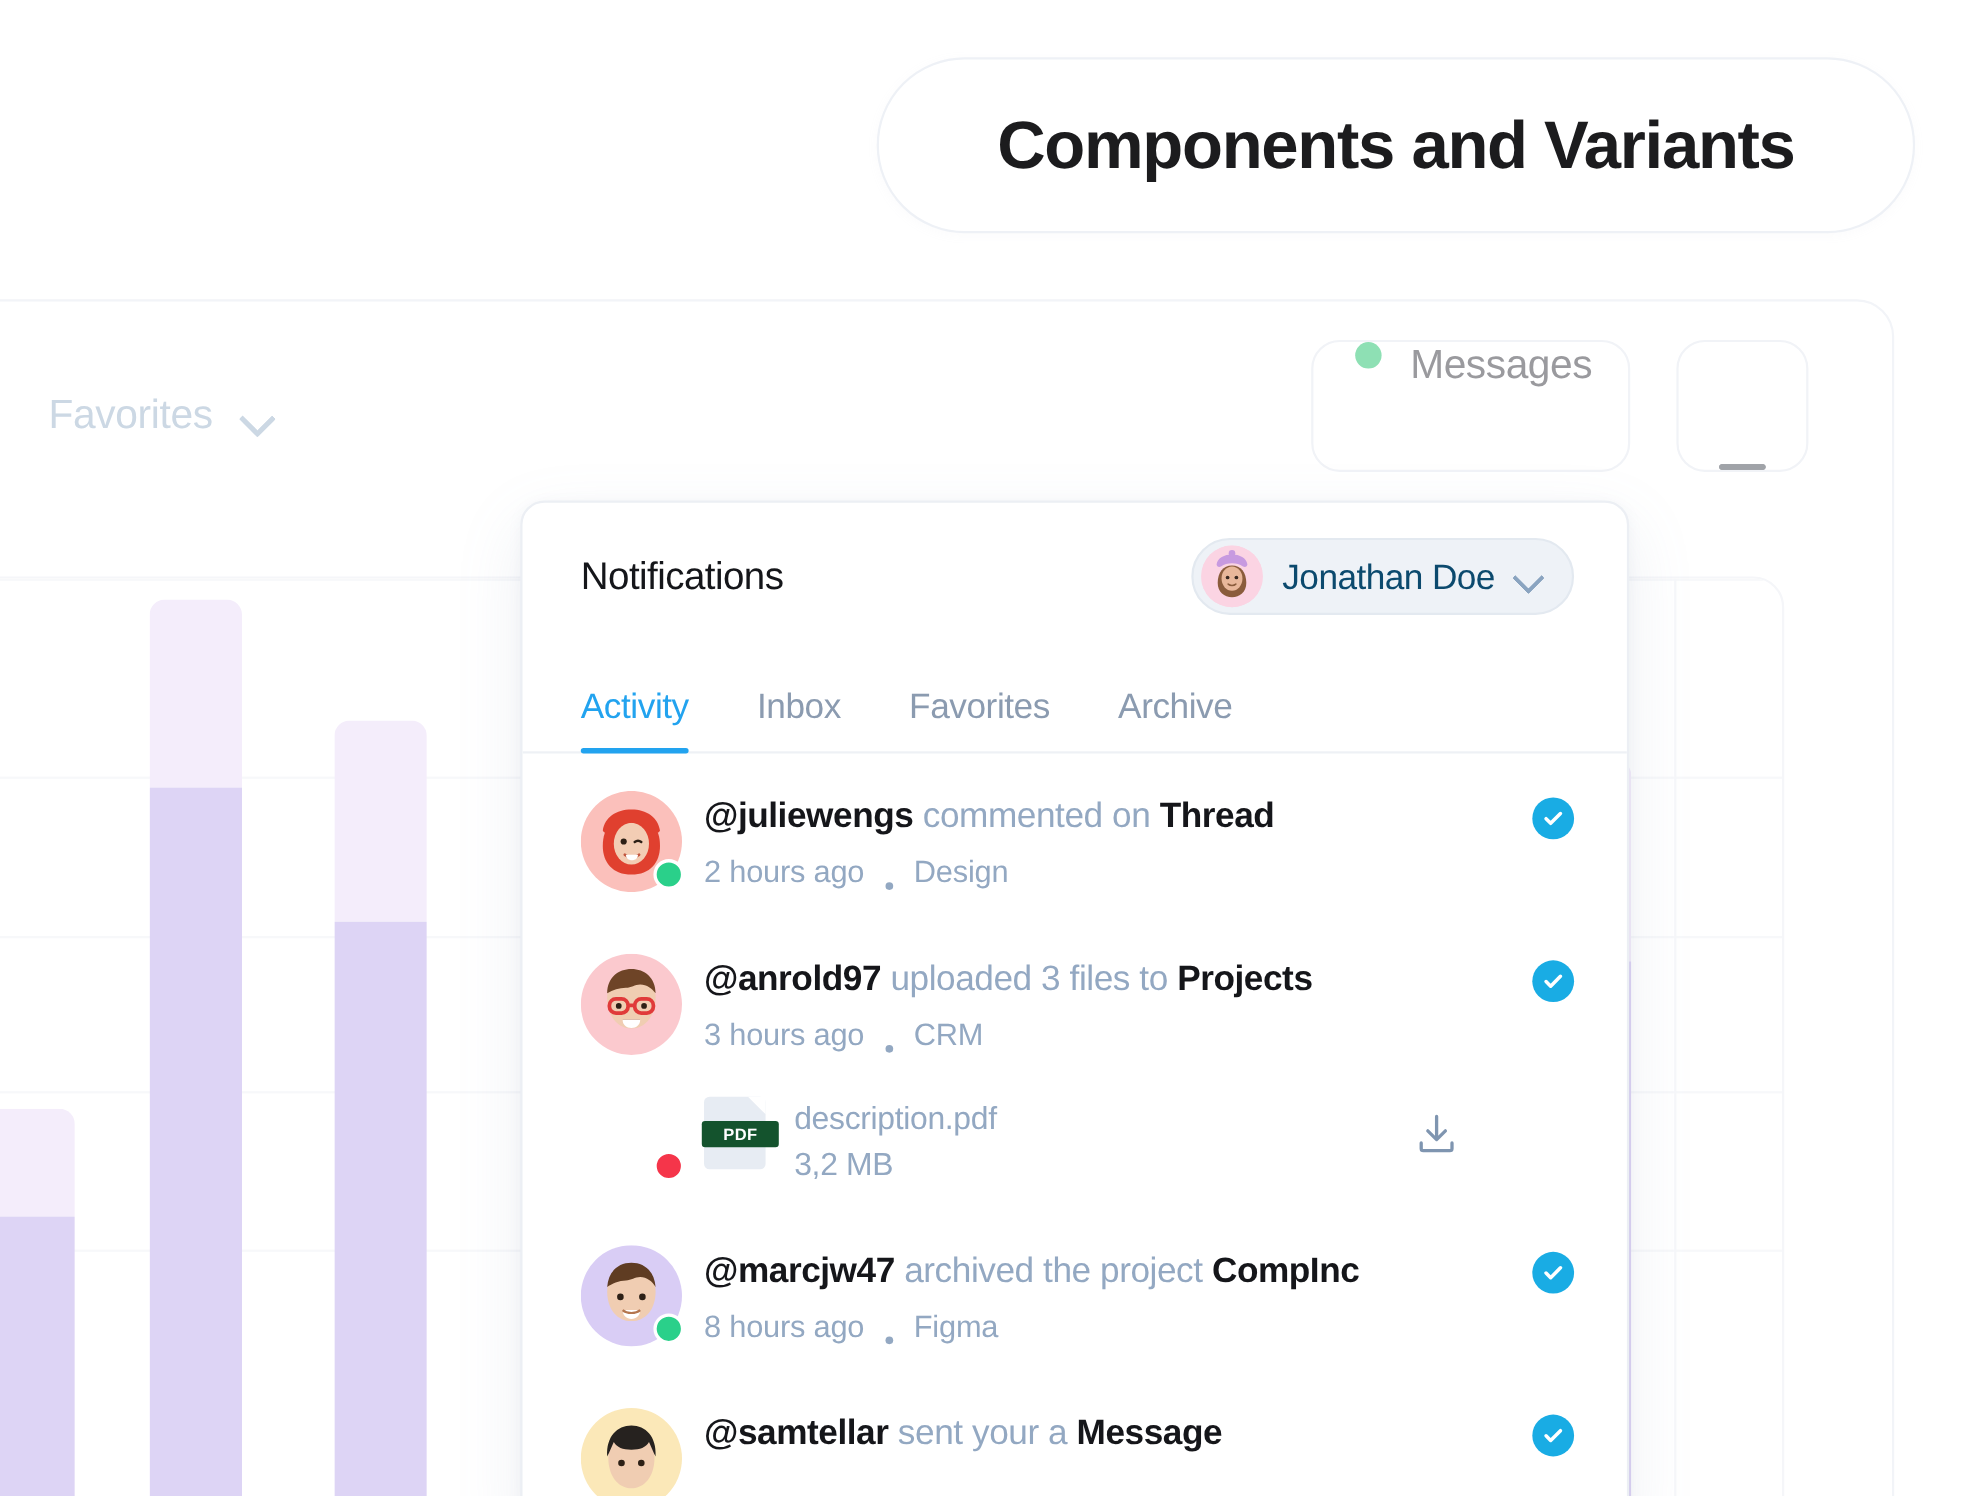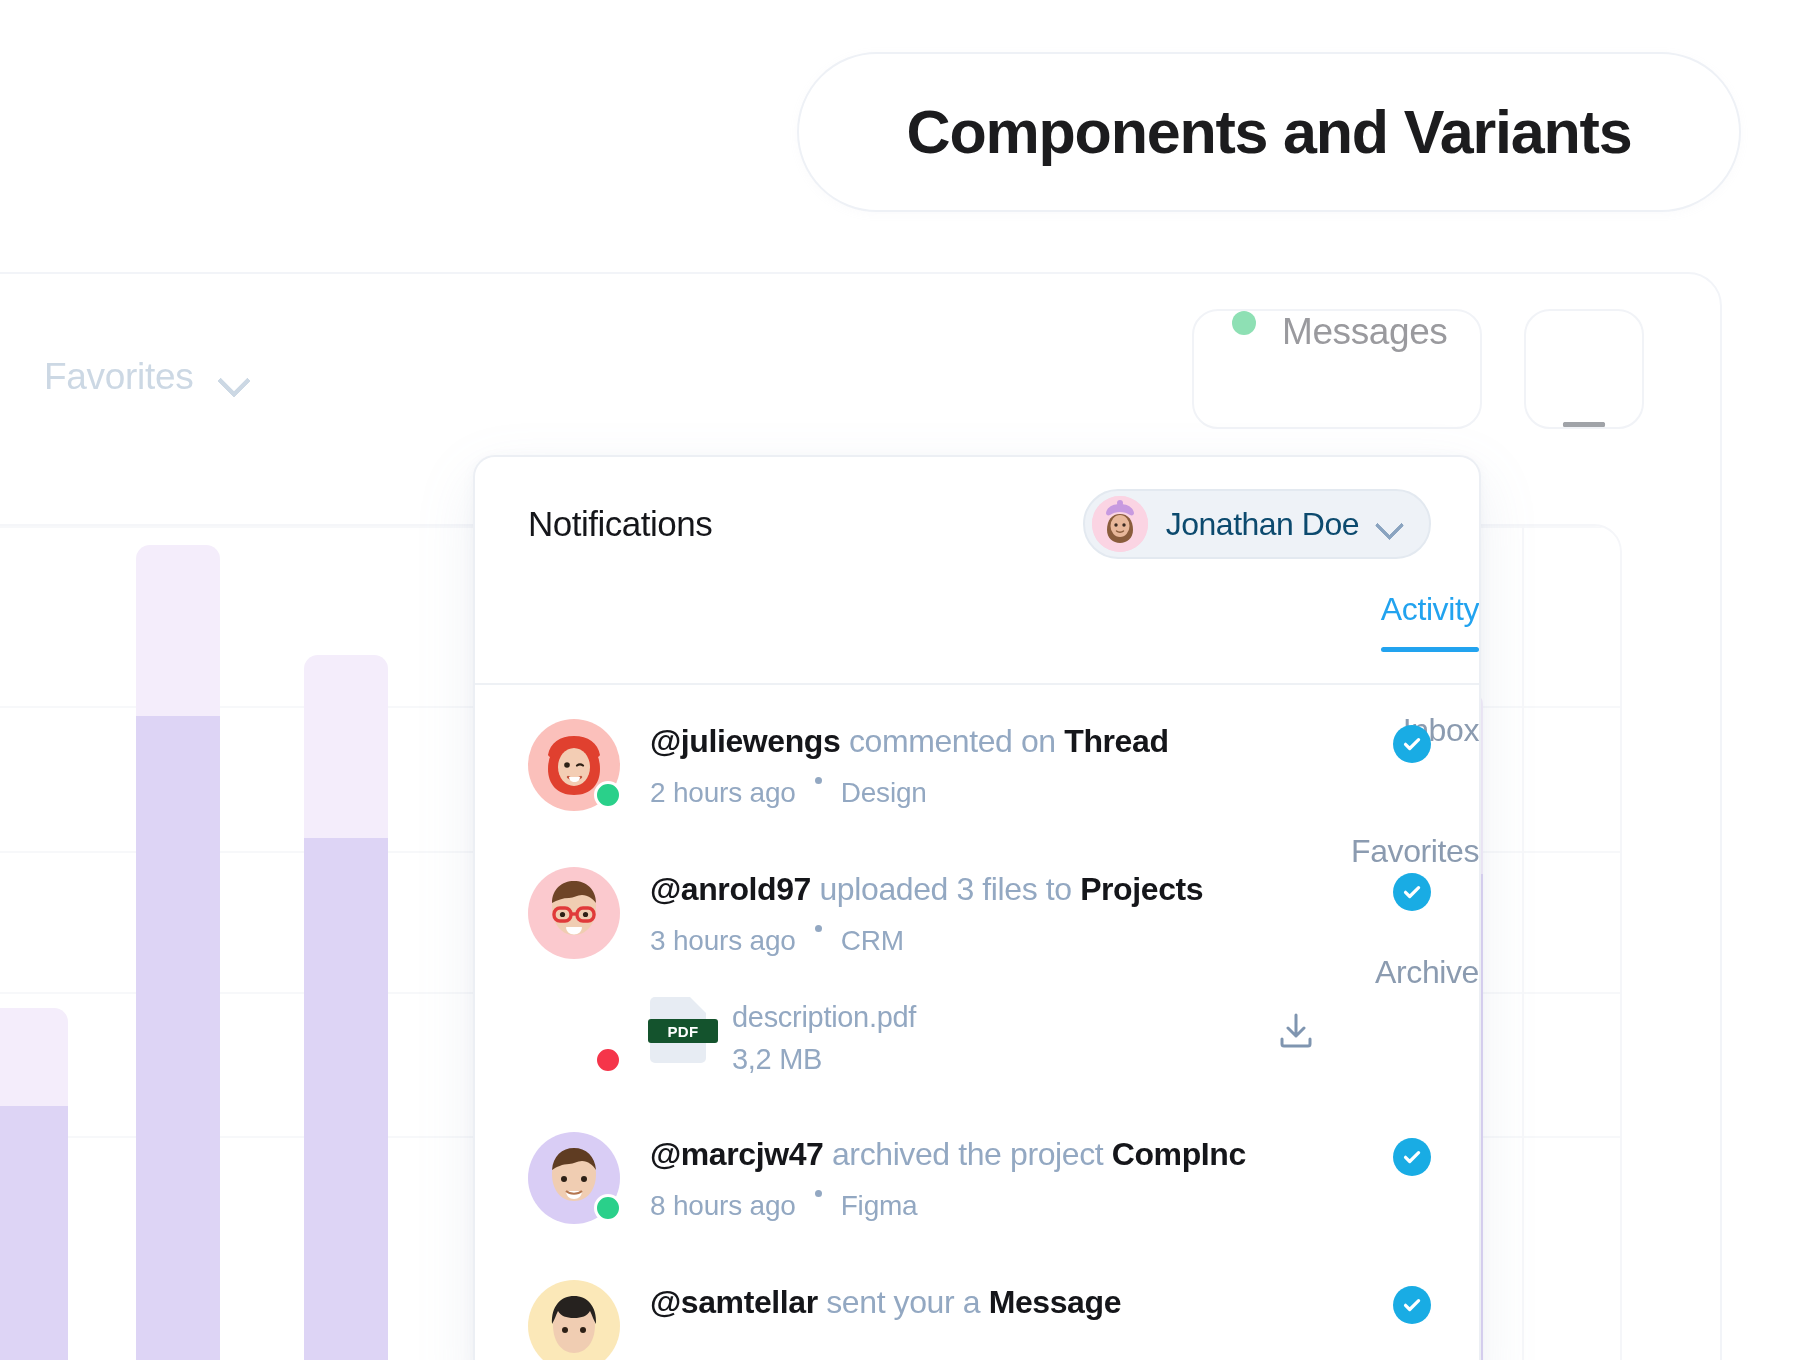--- a/index.html
+++ b/index.html
@@ -263,21 +263,20 @@
 
   
   .tabs {
     position: relative;
     height: 94px;
     display: flex;
     align-items: flex-end;
     padding: 0 0 0 53px;
     gap: 62px;
     border-bottom: 2px solid #eef1f5;
-    flex-direction: column;
   }
   .tab {
     font-size: 32px;
     color: #8b9bb0;
     letter-spacing: -.4px;
     padding-bottom: 22px;
     position: relative;
     white-space: nowrap;
   }
   .tab.active { color: #22a3ef; }
@@ -290,21 +289,21 @@
     border-radius: 3px;
     background: #22a3ef;
   }
 
   
   .rows { position: relative; }
   .notif-row {
     position: relative;
     display: flex;
     padding: 34px 48px 22px 53px;
-    gap: 30px;
+    gap: 20px;
   }
   .row-av-wrap { position: relative; flex: none; }
   .row-av { width: 92px; height: 92px; }
   .pres-dot {
     position: absolute;
     right: -2px;
     bottom: 2px;
     width: 28px; height: 28px;
     border-radius: 50%;
     border: 3px solid #ffffff;
@@ -323,21 +322,21 @@
   .row-line b {
     color: #15161a;
     font-weight: 700;
   }
   .row-meta {
     margin-top: 17px;
     font-size: 28px;
     color: #93a8c2;
     letter-spacing: -.2px;
     display: flex;
-    align-items: flex-start;
+    align-items: flex-end;
     gap: 14px;
     white-space: nowrap;
   }
   .meta-dot {
     width: 7px; height: 7px;
     border-radius: 50%;
     background: #93a8c2;
     display: inline-block;
     margin: 0 5px;
   }

